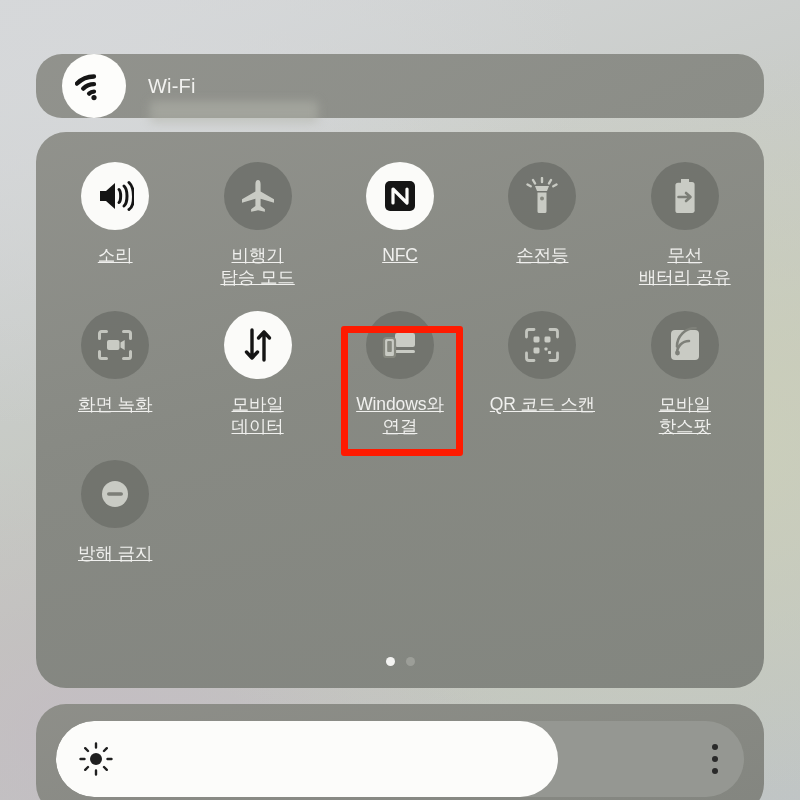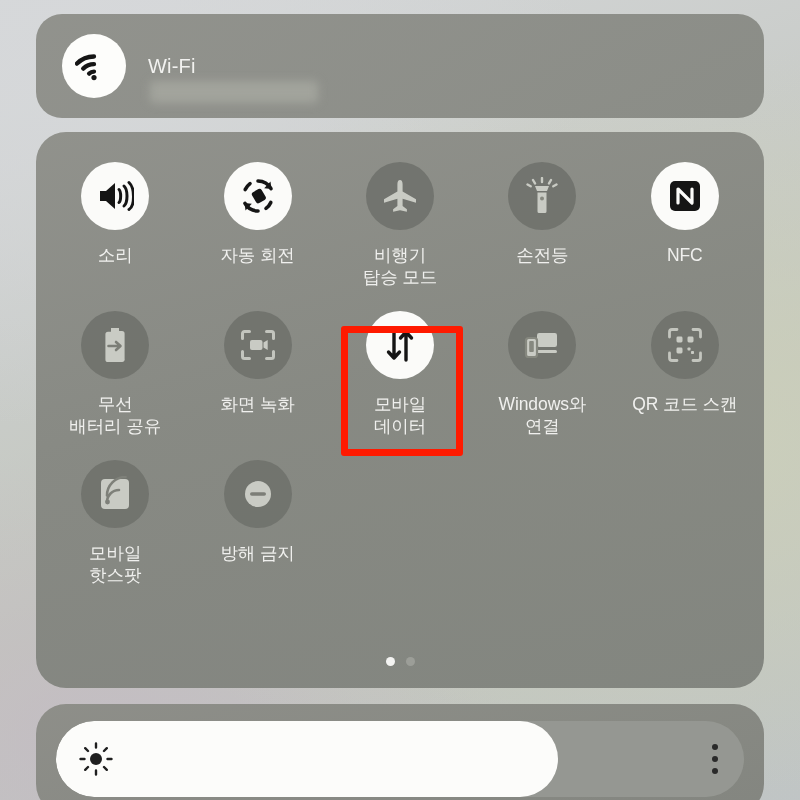--- a/index.html
+++ b/index.html
@@ -15,21 +15,21 @@
       radial-gradient(90% 60% at 12% 92%, rgba(196,186,196,0.75) 0%, rgba(196,186,196,0) 60%),
       radial-gradient(100% 70% at 8% 8%, rgba(214,216,218,0.9) 0%, rgba(214,216,218,0) 65%),
       linear-gradient(160deg, #d6d8da 0%, #c9ccc9 35%, #c3c7bd 60%, #bfc4c6 100%);
   }
 
   
   .top-row {
     position: absolute;
     left: 36px; top: 14px;
     width: 728px; height: 104px;
-    display: flex; gap: 40px;
+    display: flex; gap: 40px; align-items: flex-end;
   }
   .pill {
     flex: 1;
     border-radius: 26px;
     background: linear-gradient(150deg, rgba(140,141,135,0.93) 0%, rgba(134,136,130,0.93) 100%);
     display: flex; align-items: center;
     padding-left: 26px;
     position: relative;
   }
   .pill-icon {
@@ -81,20 +81,21 @@
   }
   .tile-circle.on  { background: #fbfbf9; }
   .tile-circle.off { background: rgba(112,114,108,0.92); }
   .tile-label {
     color: #f0f0ee;
     font-size: 17.5px;
     line-height: 1.28;
     text-align: center;
     white-space: pre-line;
     letter-spacing: -0.1px;
+    text-decoration: underline;
   }
   .highlight-box {
     position: absolute;
     left: 341px; top: 326px;
     width: 122px; height: 130px;
     border: 7px solid #ff1a00;
     border-radius: 3px;
     pointer-events: none;
   }
 
@@ -174,65 +175,51 @@
         <svg width="38" height="34" viewBox="0 0 38 34">
           <path d="M4 12h6l9-8v26l-9-8H4z" fill="#151515"></path>
           <path d="M23 10.5c2.2 2 2.2 11 0 13" fill="none" stroke="#151515" stroke-width="3" stroke-linecap="round"></path>
           <path d="M28 7c4 3.6 4 16.4 0 20" fill="none" stroke="#151515" stroke-width="3" stroke-linecap="round"></path>
           <path d="M33 3.5c6 5.4 6 23.6 0 27" fill="none" stroke="#151515" stroke-width="3" stroke-linecap="round"></path>
         </svg>
       </div>
       <div class="tile-label">소리</div>
     </div>
 
-    <div class="tile">
-      <div class="tile-circle on">
-        <svg width="38" height="38" viewBox="0 0 38 38">
-          <path d="M19 4a15 15 0 0 1 13 7.6" fill="none" stroke="#151515" stroke-width="3.6" stroke-linecap="round"></path>
-          <path d="M19 34a15 15 0 0 1-13-7.6" fill="none" stroke="#151515" stroke-width="3.6" stroke-linecap="round"></path>
-          <path d="M6.2 12.6A15 15 0 0 1 11 6.6" fill="none" stroke="#151515" stroke-width="3.6" stroke-linecap="round"></path>
-          <path d="M31.8 25.4A15 15 0 0 1 27 31.4" fill="none" stroke="#151515" stroke-width="3.6" stroke-linecap="round"></path>
-          <path d="M31.5 4.5l1 7.4-7.3-.6z" fill="#151515"></path>
-          <path d="M6.5 33.5l-1-7.4 7.3.6z" fill="#151515"></path>
-          <rect x="14.2" y="13.2" width="11" height="12.5" rx="2.4" fill="#151515" transform="rotate(-30 19 19)"></rect>
-        </svg>
-      </div>
-      <div class="tile-label">자동 회전</div>
-    </div>
 
     <div class="tile">
       <div class="tile-circle off">
         <svg width="38" height="36" viewBox="0 0 38 36">
           <path d="M19 2c1.6 0 2.6 1.6 2.6 4.2v7.3l13.4 7.8v3.4l-13.4-4v7.2l4.3 3.3v2.6L19 32.2l-6.9 1.6v-2.6l4.3-3.3v-7.2l-13.4 4v-3.4l13.4-7.8V6.2C16.4 3.6 17.4 2 19 2z" fill="#c9cbc4"></path>
         </svg>
       </div>
       <div class="tile-label">비행기
 탑승 모드</div>
+    </div>
+
+    <div class="tile">
+      <div class="tile-circle on">
+        <svg width="36" height="36" viewBox="0 0 36 36">
+          <rect x="3" y="3" width="30" height="30" rx="5" fill="#151515"></rect>
+          <path d="M11 25V11l14 14V11" fill="none" stroke="#fbfbf9" stroke-width="3.2" stroke-linecap="round" stroke-linejoin="round"></path>
+        </svg>
+      </div>
+      <div class="tile-label">NFC</div>
     </div>
 
     <div class="tile">
       <div class="tile-circle off">
         <svg width="34" height="38" viewBox="0 0 34 38">
           <path d="M10 9h14l-2 5h-10z" fill="#c9cbc4"></path>
           <path d="M12.5 15.5h9v19a1.6 1.6 0 0 1-1.6 1.6h-5.8a1.6 1.6 0 0 1-1.6-1.6z" fill="#c9cbc4"></path>
           <circle cx="17" cy="21.5" r="2" fill="#86887f"></circle>
           <path d="M17 1v4M8 3l2 3.4M26 3l-2 3.4M2.5 7.5l3.2 1.8M31.5 7.5l-3.2 1.8" stroke="#c9cbc4" stroke-width="2.4" stroke-linecap="round" fill="none"></path>
         </svg>
       </div>
       <div class="tile-label">손전등</div>
-    </div>
-
-    <div class="tile">
-      <div class="tile-circle on">
-        <svg width="36" height="36" viewBox="0 0 36 36">
-          <rect x="3" y="3" width="30" height="30" rx="5" fill="#151515"></rect>
-          <path d="M11 25V11l14 14V11" fill="none" stroke="#fbfbf9" stroke-width="3.2" stroke-linecap="round" stroke-linejoin="round"></path>
-        </svg>
-      </div>
-      <div class="tile-label">NFC</div>
     </div>
 
 
 
     <div class="tile">
       <div class="tile-circle off">
         <svg width="30" height="38" viewBox="0 0 30 38">
           <path d="M11 2h8v3h3a2.6 2.6 0 0 1 2.6 2.6v25A2.6 2.6 0 0 1 22 36H8a2.6 2.6 0 0 1-2.6-2.6v-25A2.6 2.6 0 0 1 8 5.8h3z" fill="#c9cbc4"></path>
           <path d="M8.5 20h11M16 16l4.5 4-4.5 4" fill="none" stroke="#7c7e77" stroke-width="2.6" stroke-linecap="round" stroke-linejoin="round"></path>
         </svg>

